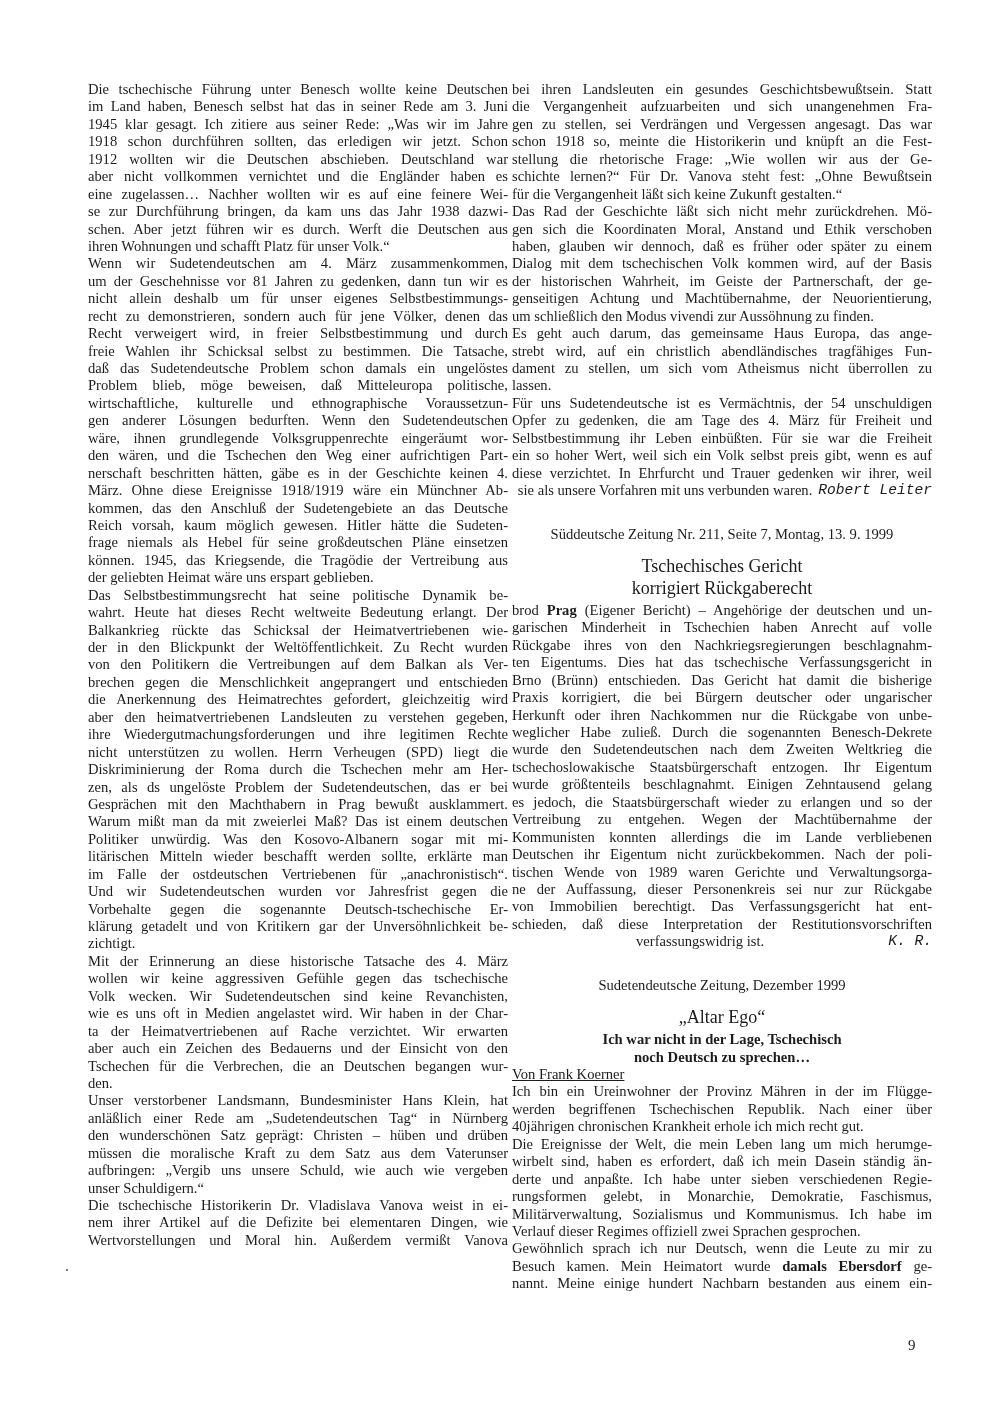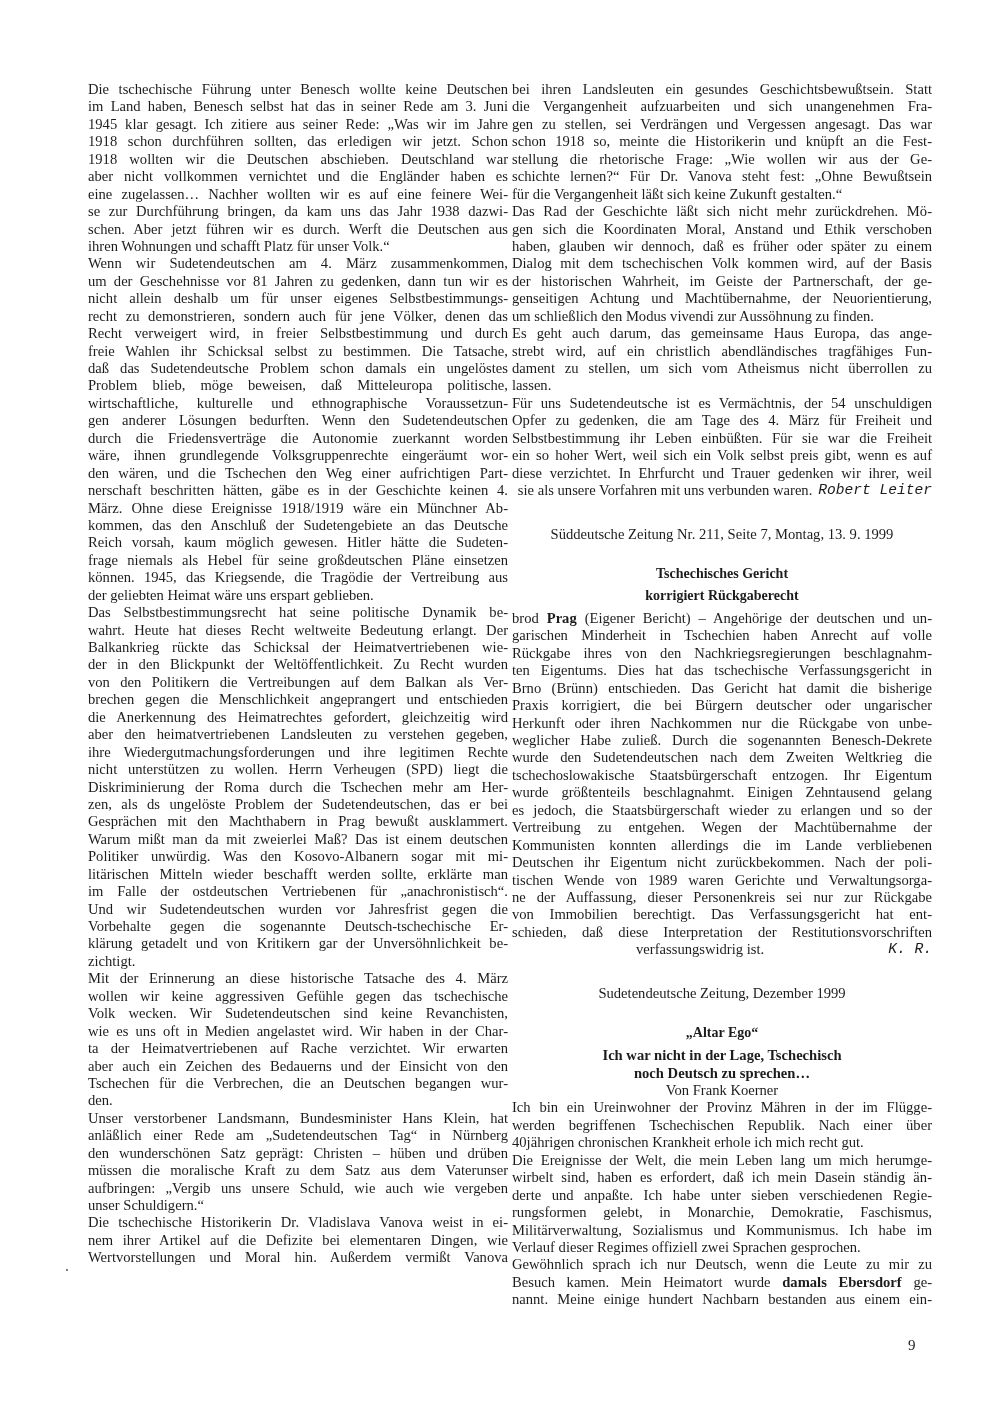--- a/index.html
+++ b/index.html
@@ -14,66 +14,65 @@
     }
     .col-left { left: 88px; }
     .col-right { left: 512px; }
     .ln {
       display: block; white-space: nowrap; text-align: justify;
       text-align-last: justify; height: 17.45px; overflow: visible;
     }
     .ln.last { text-align-last: left; }
     .src { display: block; white-space: nowrap; height: 17.45px; text-align: center; }
     .headline {
-      font-weight: bold; text-align: center; font-size: 14px; line-height: 22px;
-      margin: 20px 0 3px 0;
+      font-weight: normal; text-align: center; font-size: 18px; line-height: 22px;
+      margin: 12px 0 3px 0;
     }
     .subhead {
       font-weight: bold; text-align: center; font-size: 14.6px; line-height: 17.45px;
     }
-    .byline-center { text-align: center; display: block; height: 17.45px; }
+    .byline-center { text-align: left; display: block; height: 17.45px; text-decoration: underline; }
     .sig-right { float: right; font-style: italic; font-family: Liberation Mono, monospace; }
     b.kw { font-weight: bold; }
     .page-number {
       position: absolute; left: 908px; top: 1337px; font-size: 15px;
     }
     .stray-dot {
       position: absolute; left: 66px; top: 1269px; width: 2px; height: 2px; background: #555;
       border-radius: 1px;
     }
     .gap-lg { height: 26px; }
   </style>
 </head>
 <body>
 
 <div class="col col-left">
   <div>
     <span class="ln">Die tschechische Führung unter Benesch wollte keine Deutschen</span>
     <span class="ln">im Land haben, Benesch selbst hat das in seiner Rede am 3. Juni</span>
     <span class="ln">1945 klar gesagt. Ich zitiere aus seiner Rede: „Was wir im Jahre</span>
     <span class="ln">1918 schon durchführen sollten, das erledigen wir jetzt. Schon</span>
-    <span class="ln">1918 wollten wir die Deutschen abschieben. Deutschland war</span>
+    <span class="ln">1912 wollten wir die Deutschen abschieben. Deutschland war</span>
     <span class="ln">aber nicht vollkommen vernichtet und die Engländer haben es</span>
     <span class="ln">eine zugelassen… Nachher wollten wir es auf eine feinere Wei-</span>
     <span class="ln">se zur Durchführung bringen, da kam uns das Jahr 1938 dazwi-</span>
     <span class="ln">schen. Aber jetzt führen wir es durch. Werft die Deutschen aus</span>
     <span class="ln last">ihren Wohnungen und schafft Platz für unser Volk.“</span>
   </div>
   <div>
     <span class="ln">Wenn wir Sudetendeutschen am 4. März zusammenkommen,</span>
     <span class="ln">um der Geschehnisse vor 81 Jahren zu gedenken, dann tun wir es</span>
     <span class="ln">nicht allein deshalb um für unser eigenes Selbstbestimmungs-</span>
     <span class="ln">recht zu demonstrieren, sondern auch für jene Völker, denen das</span>
     <span class="ln">Recht verweigert wird, in freier Selbstbestimmung und durch</span>
     <span class="ln">freie Wahlen ihr Schicksal selbst zu bestimmen. Die Tatsache,</span>
     <span class="ln">daß das Sudetendeutsche Problem schon damals ein ungelöstes</span>
     <span class="ln">Problem blieb, möge beweisen, daß Mitteleuropa politische,</span>
     <span class="ln">wirtschaftliche, kulturelle und ethnographische Voraussetzun-</span>
     <span class="ln">gen anderer Lösungen bedurften. Wenn den Sudetendeutschen</span>
-    <span class="ln">durch die Friedensverträge die Autonomie zuerkannt worden</span>
     <span class="ln">wäre, ihnen grundlegende Volksgruppenrechte eingeräumt wor-</span>
     <span class="ln">den wären, und die Tschechen den Weg einer aufrichtigen Part-</span>
     <span class="ln">nerschaft beschritten hätten, gäbe es in der Geschichte keinen 4.</span>
     <span class="ln">März. Ohne diese Ereignisse 1918/1919 wäre ein Münchner Ab-</span>
     <span class="ln">kommen, das den Anschluß der Sudetengebiete an das Deutsche</span>
     <span class="ln">Reich vorsah, kaum möglich gewesen. Hitler hätte die Sudeten-</span>
     <span class="ln">frage niemals als Hebel für seine großdeutschen Pläne einsetzen</span>
     <span class="ln">können. 1945, das Kriegsende, die Tragödie der Vertreibung aus</span>
     <span class="ln last">der geliebten Heimat wäre uns erspart geblieben.</span>
   </div>

